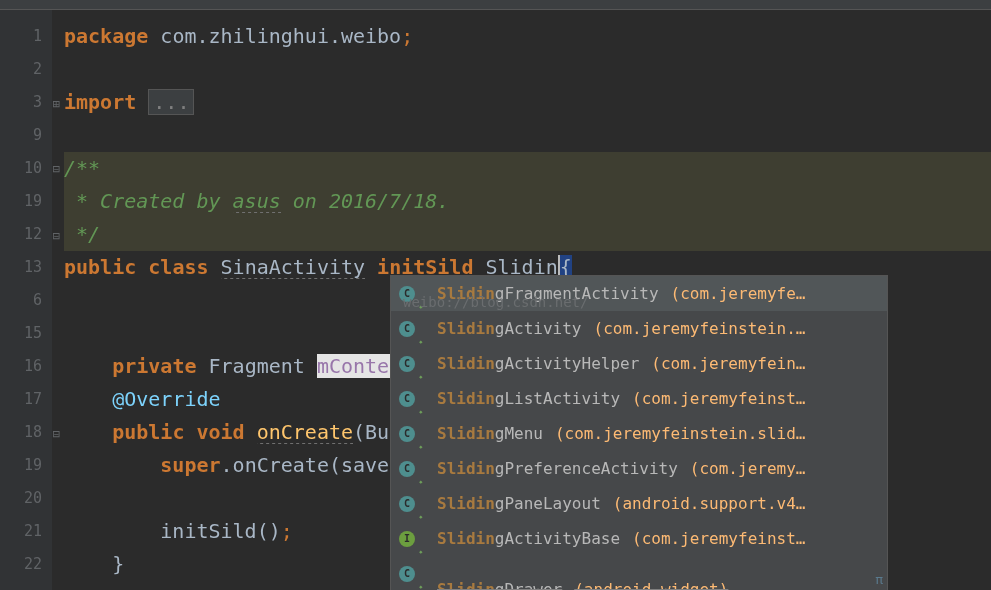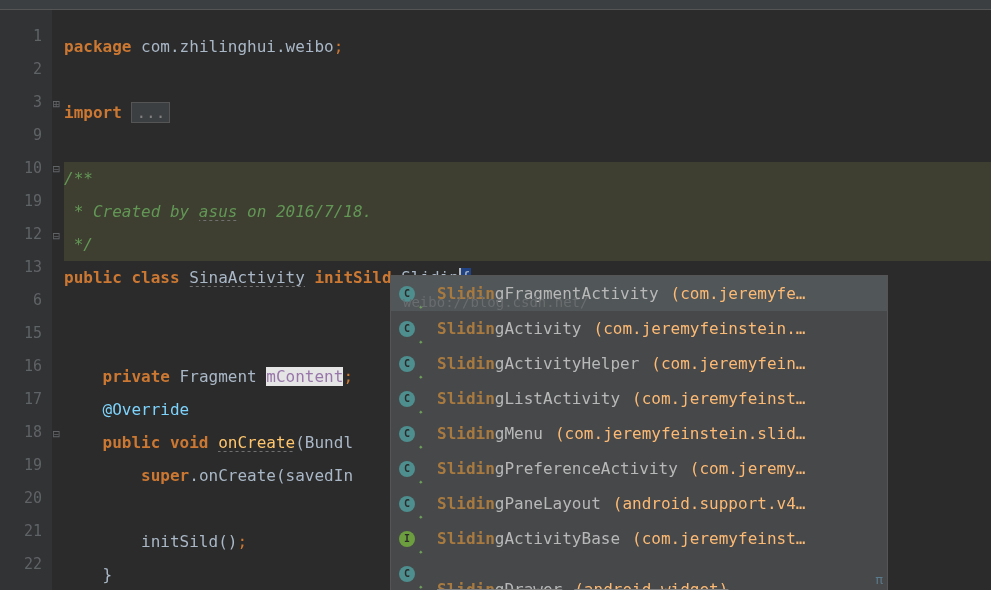--- a/index.html
+++ b/index.html
@@ -42,22 +42,22 @@
     }
     .fold-marker {
       position: absolute;
       right: -8px;
       color: #606366;
       font-size: 12px;
     }
     .code {
       flex: 1;
       padding-left: 12px;
-      padding-top: 20px;
-      font-size: 16px;
+      padding-top: 10px;
+      font-size: 20px;
       line-height: 33px;
       position: relative;
     }
     .code-line {
       height: 33px;
       white-space: pre;
       font-style: italic;
     }
     .code-line.normal {
       font-style: normal;

